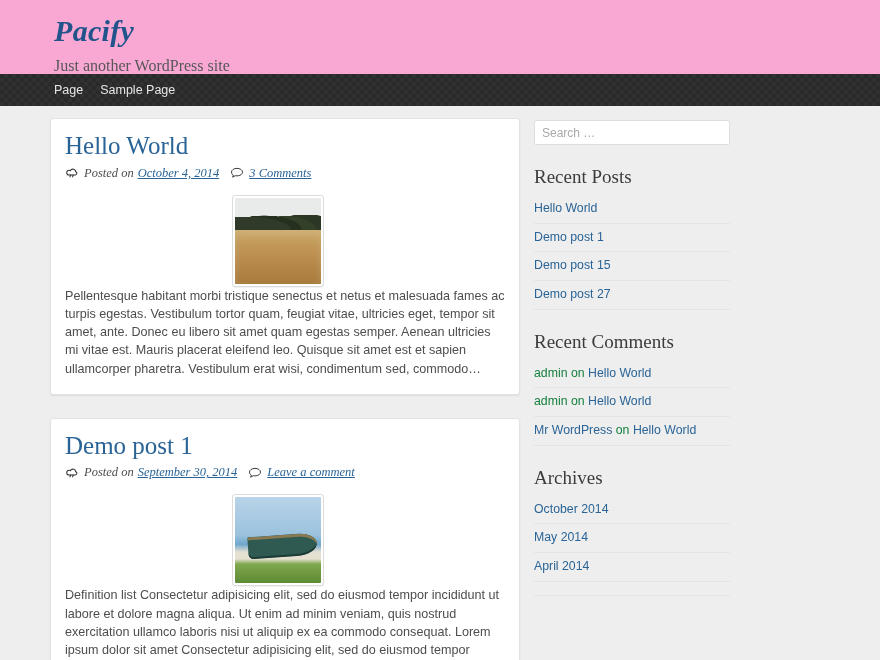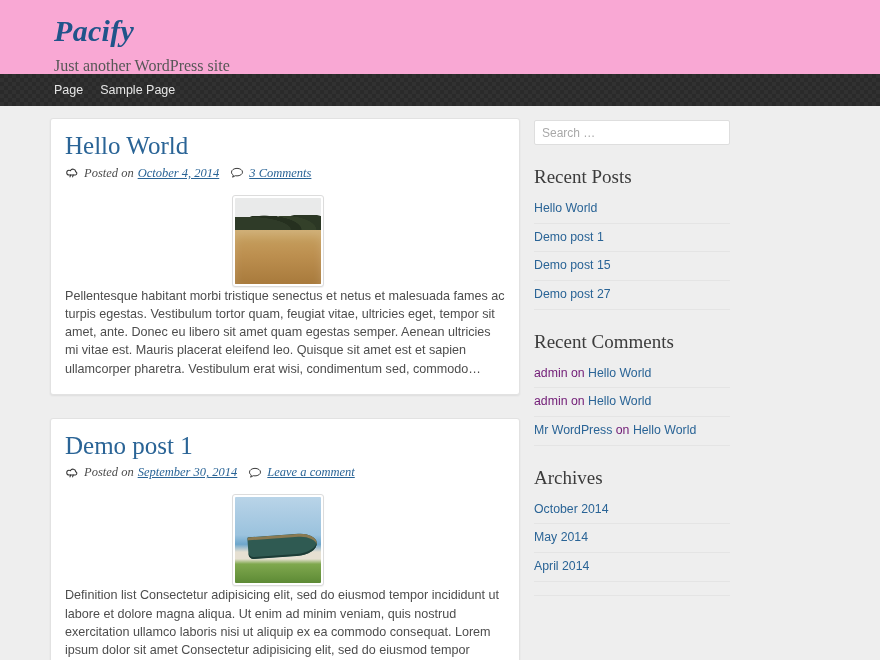--- a/index.html
+++ b/index.html
@@ -174,21 +174,21 @@
   .widget-list { list-style: none; margin: 0; padding: 0; }
   .widget-list li {
     font-size: 12.3px;
     line-height: 1.2;
     padding: 6px 0 7px 0;
     border-bottom: 1px solid #e4e4e4;
     color: #4d4d4d;
   }
   .widget-list li:first-child { padding-top: 2px; }
   .w-link { color: #2a6496; text-decoration: none; cursor: pointer; }
-  .w-plain { color: #701a75; }
+  .w-plain { color: #15803d; }
 
   .first-widget { margin-top: 20px; }
 </style>
 </head>
 <body>
 
 <header class="site-header">
   <div class="header-inner">
     <h1 class="site-title">Pacify</h1>
     <p class="site-tagline">Just another WordPress site</p>

